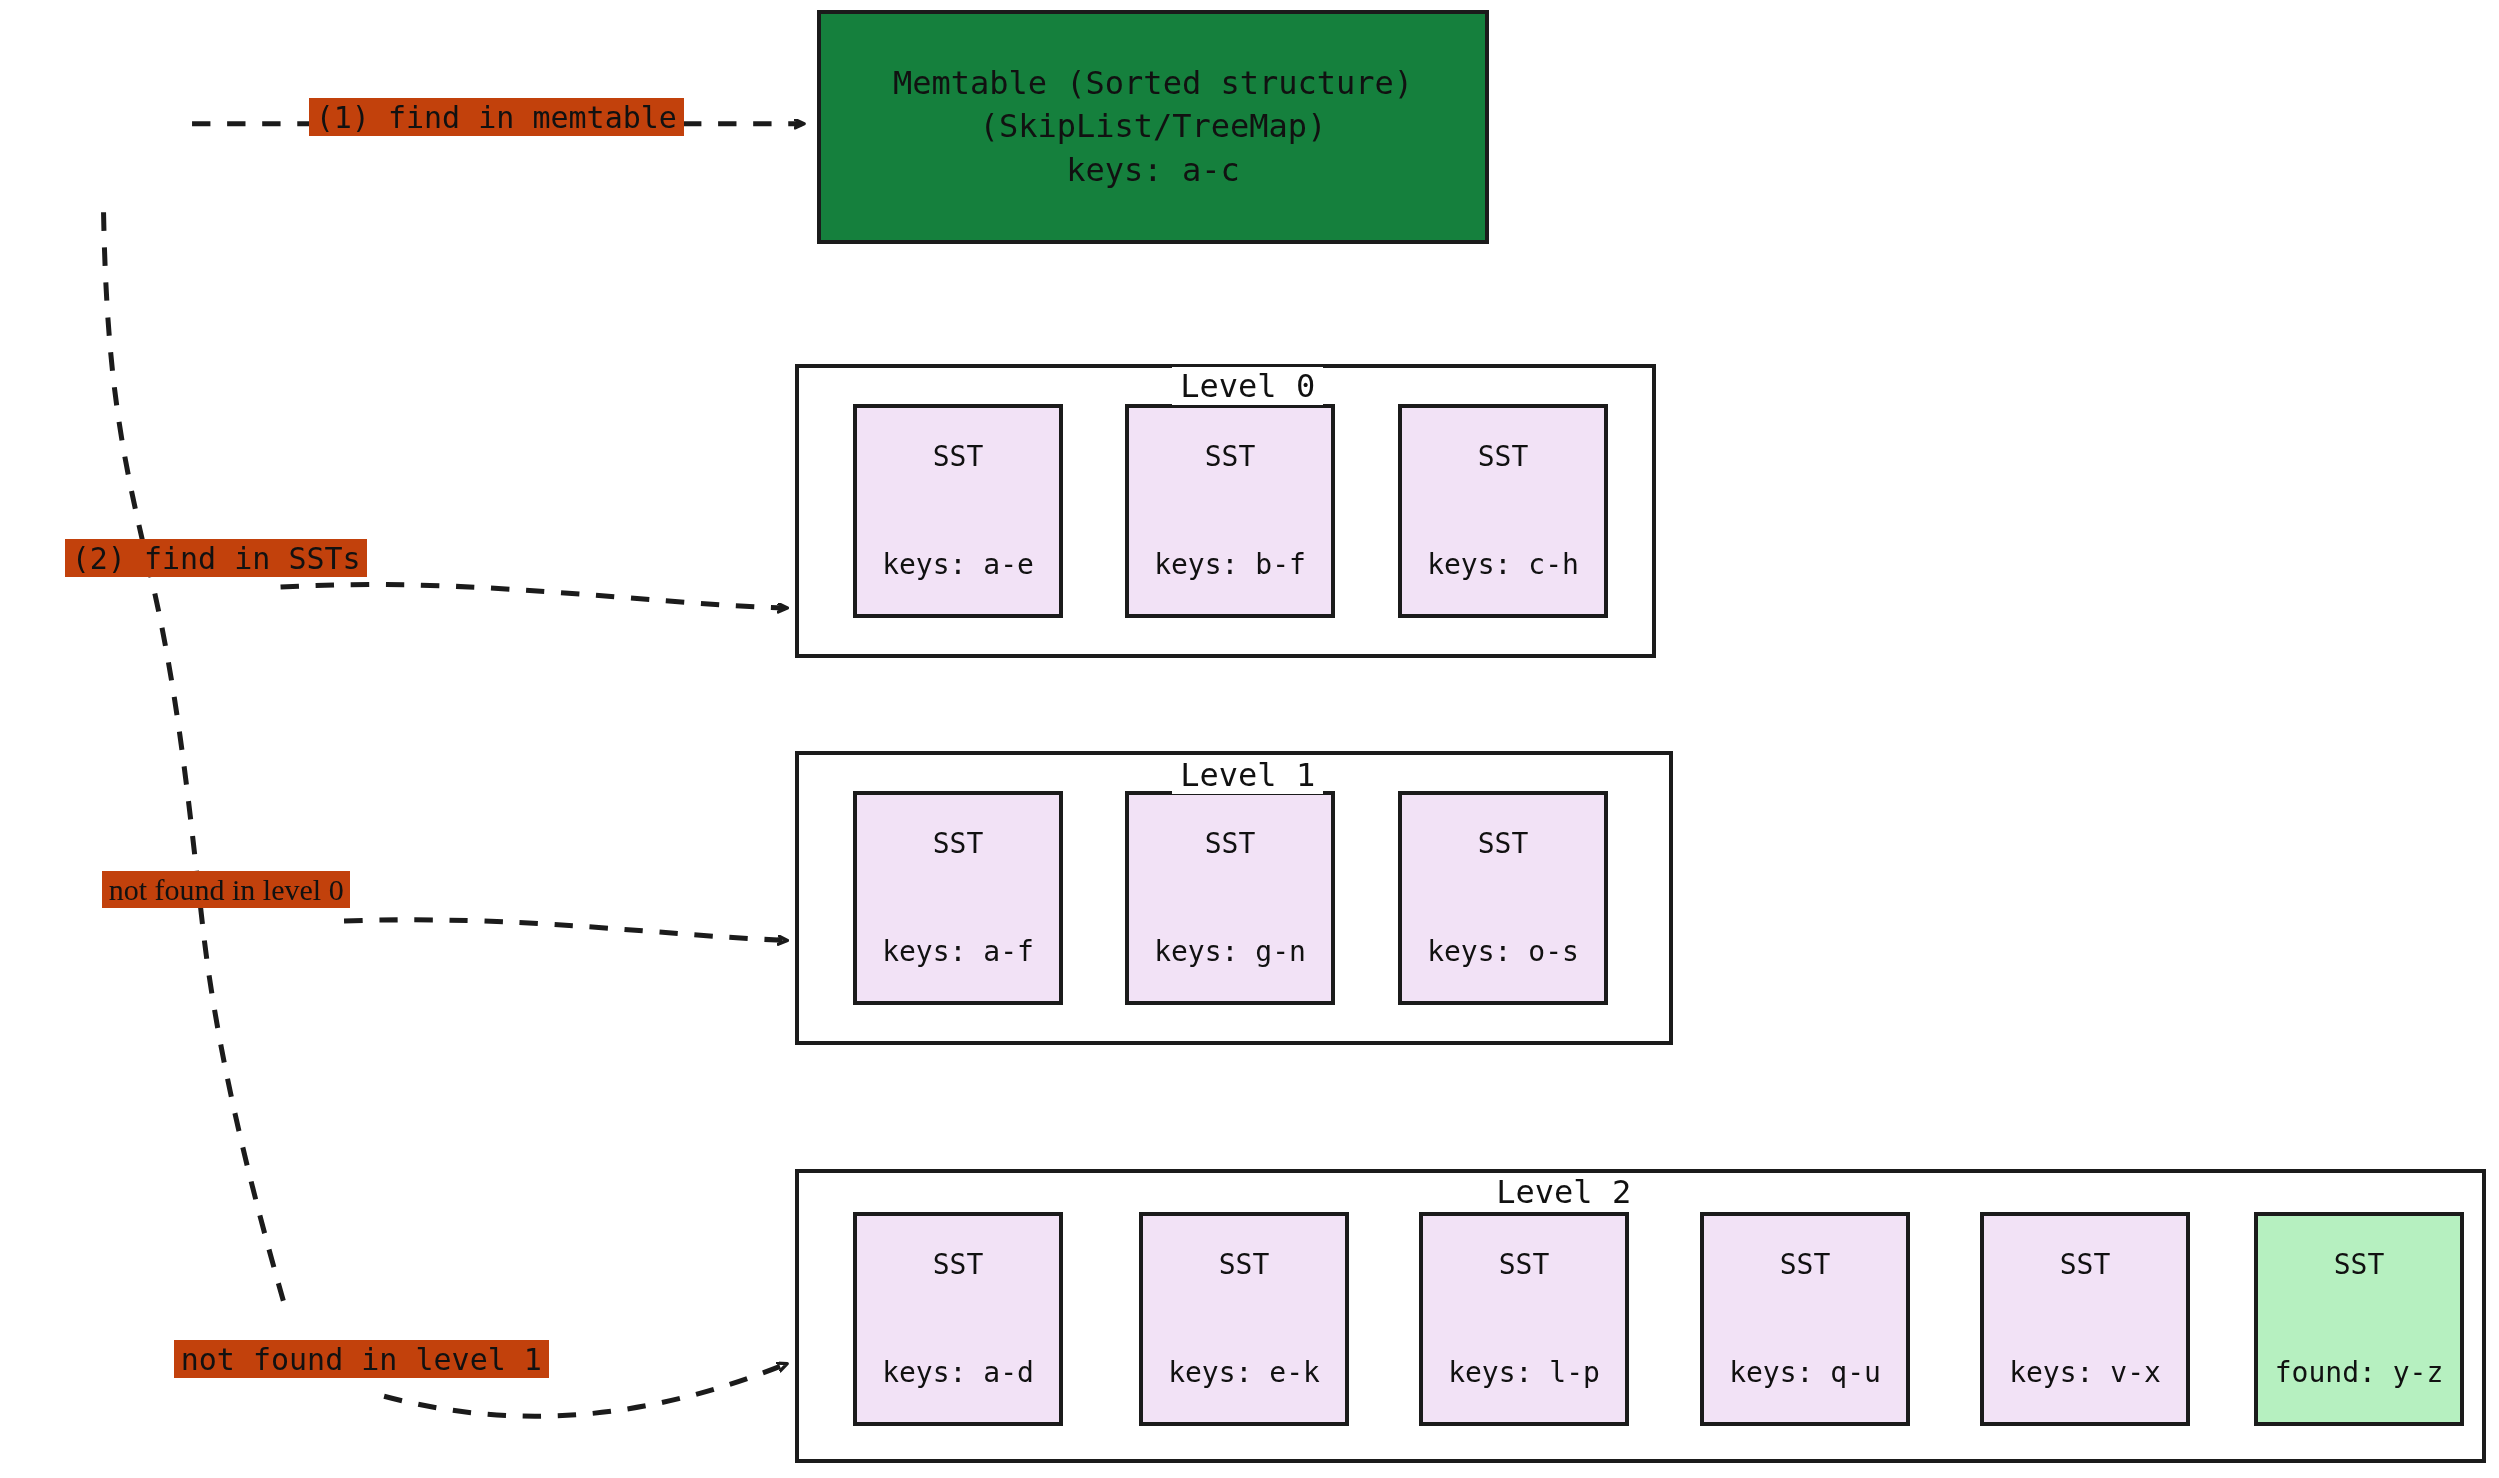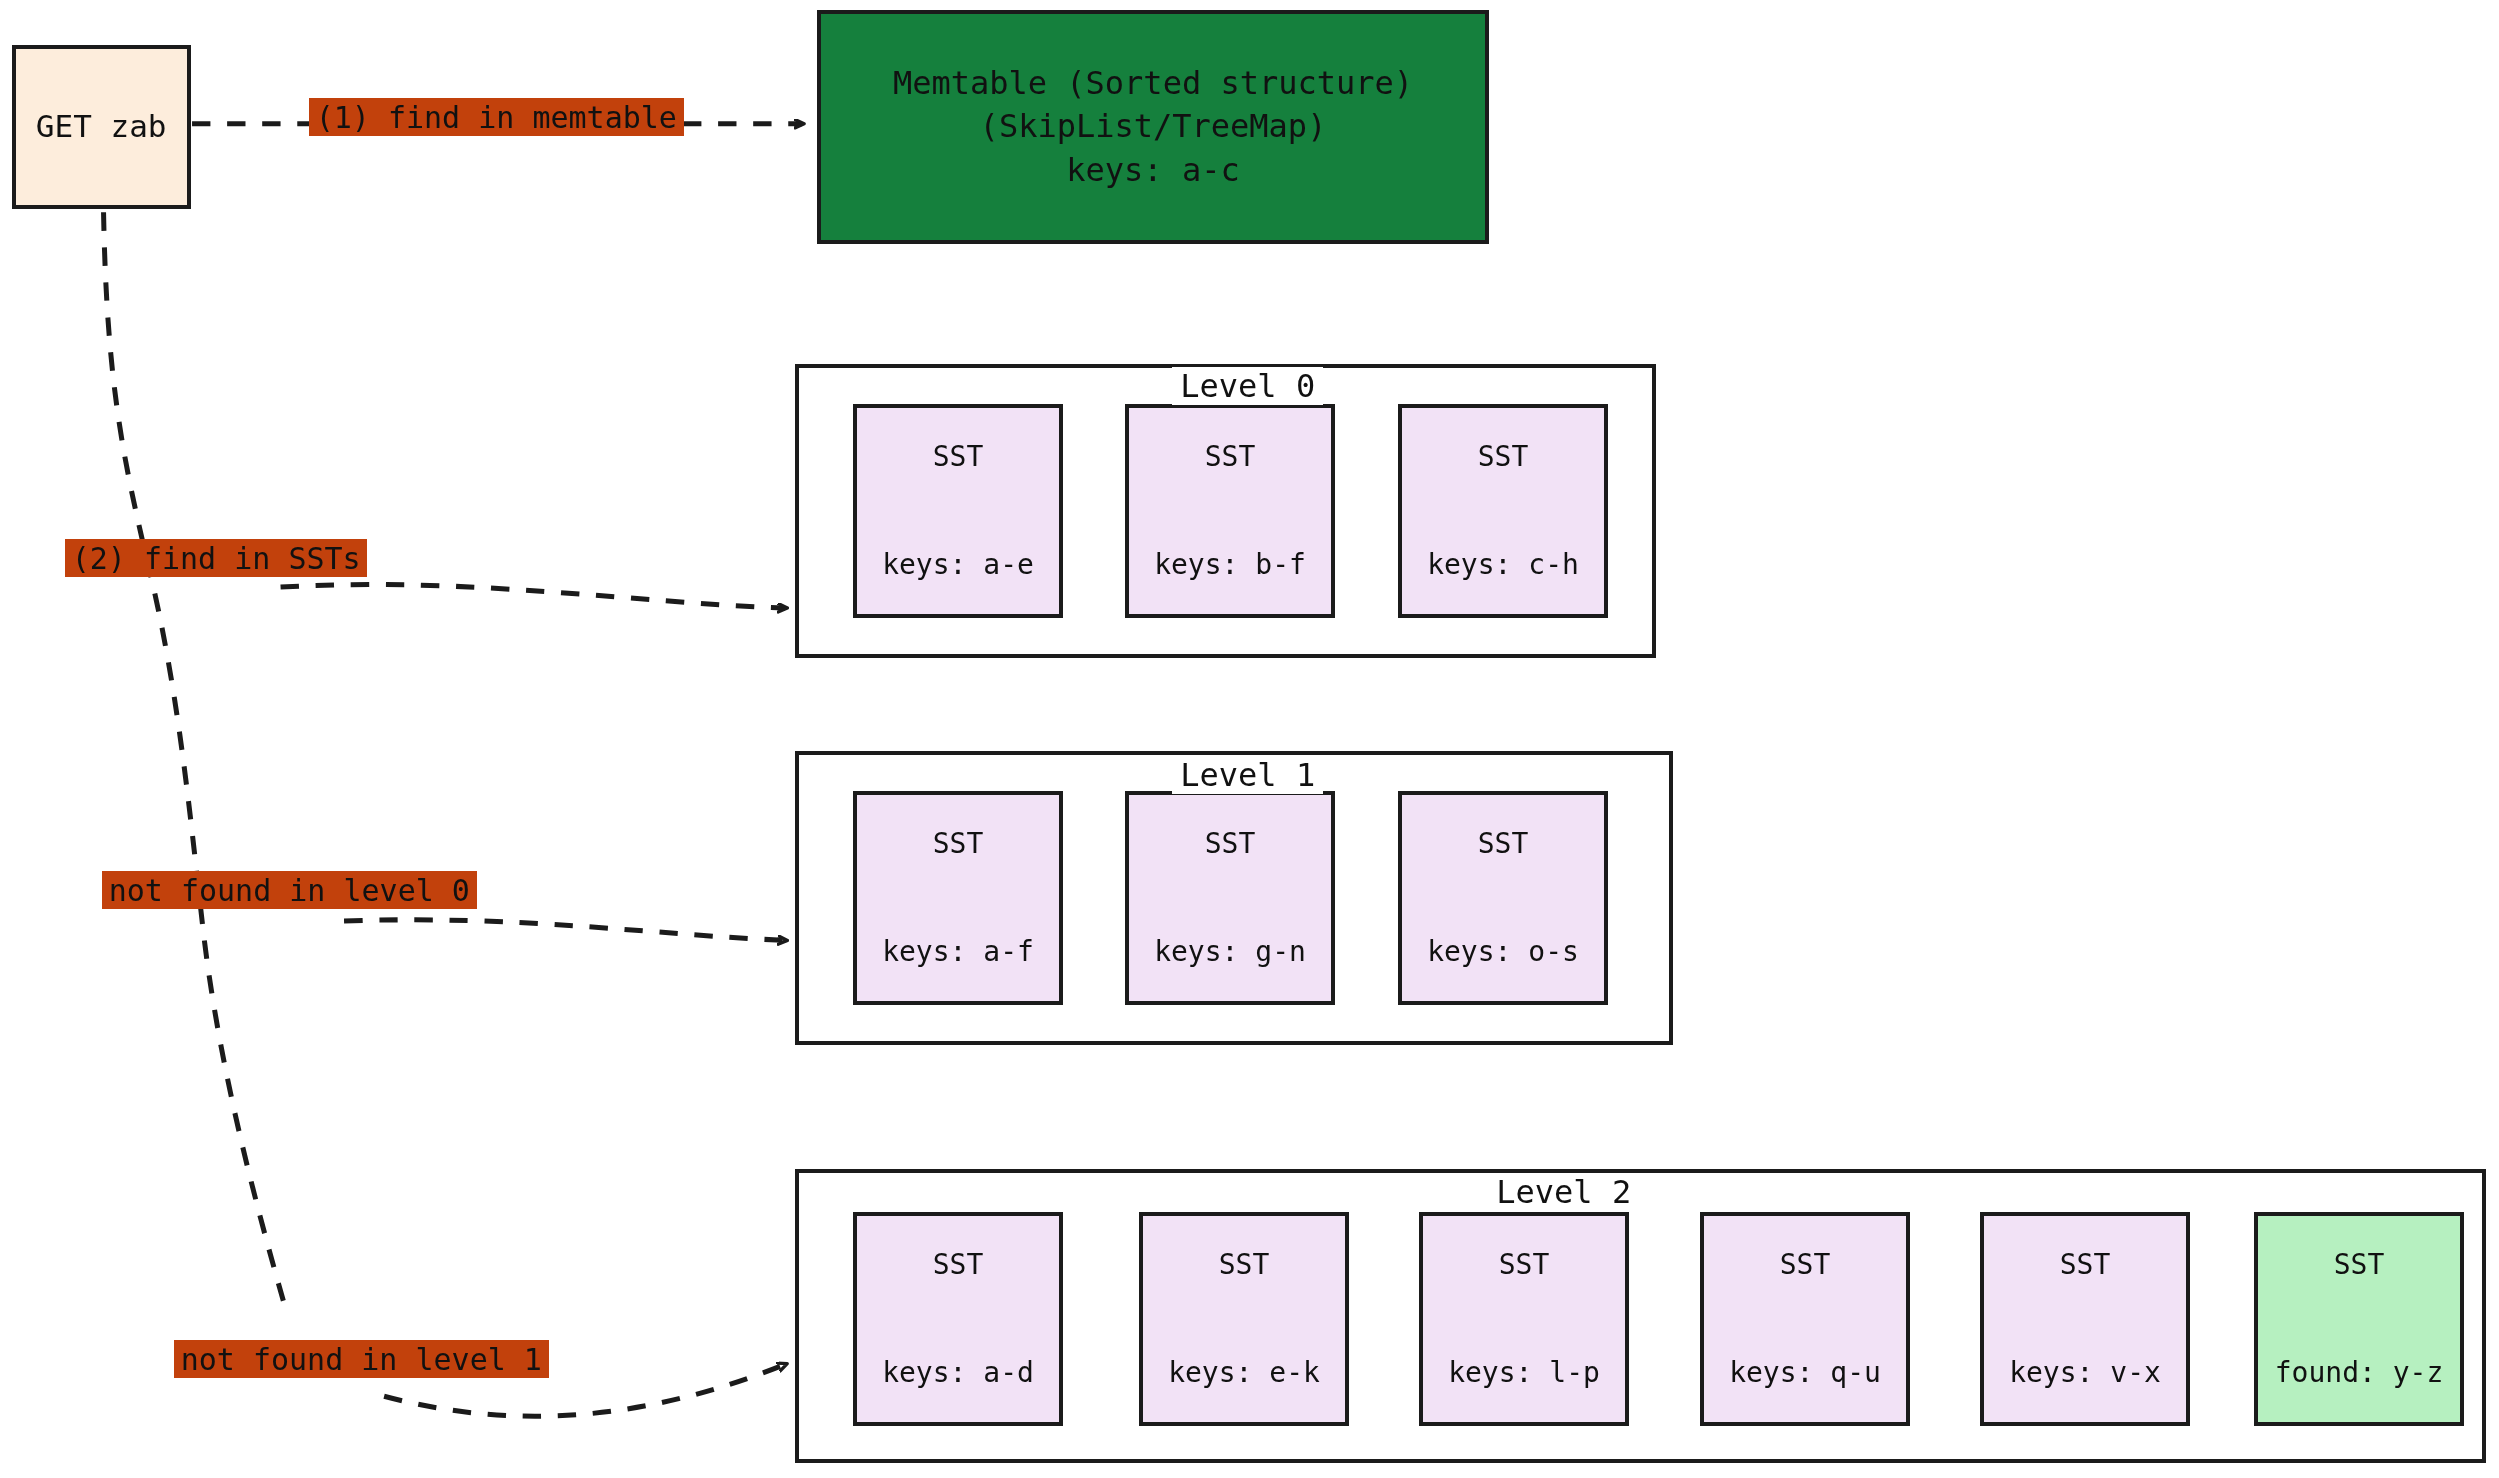--- a/index.html
+++ b/index.html
@@ -117,21 +117,21 @@
     position: absolute;
     font-size: 30px;
     color: #111111;
     white-space: nowrap;
     background: #c2410c;
     padding: 1.7px 6.7px;
     z-index: 4;
   }
   #label-memtable { left: 309px; top: 98px; }
   #label-ssts     { left: 65px;  top: 539px; }
-  #label-l0       { left: 102px; top: 871px; }
+  #label-l0       { left: 102px; top: 871px; font-family: Liberation Serif, serif; }
   #label-l1       { left: 174px; top: 1340px; }
 
   #edges {
     position: absolute;
     left: 0;
     top: 0;
     width: 2500px;
     height: 1479px;
     z-index: 1;
     pointer-events: none;
@@ -155,23 +155,20 @@
              C 215,840 228,980 244,1120
              C 262,1270 300,1420 340,1560" fill="none" stroke="#1b1b1b" stroke-width="6" stroke-dasharray="22,20"></path>
 
     <path d="M336,703 C 560,690 760,722 940,728" fill="none" stroke="#1b1b1b" stroke-width="6" stroke-dasharray="22,20" marker-end="url(#arrowhead)"></path>
 
     <path d="M412,1103 C 620,1095 790,1120 940,1126" fill="none" stroke="#1b1b1b" stroke-width="6" stroke-dasharray="22,20" marker-end="url(#arrowhead)"></path>
 
     <path d="M460,1672 C 640,1720 800,1690 940,1634" fill="none" stroke="#1b1b1b" stroke-width="6" stroke-dasharray="22,20" marker-end="url(#arrowhead)"></path>
   </svg>
 
-  <div class="node" id="get-node">
-    <span class="node-line">GET zab</span>
-  </div>
 
   <div class="node" id="memtable-node">
     <span class="node-line">Memtable (Sorted structure)</span>
     <span class="node-line">(SkipList/TreeMap)</span>
     <span class="node-line">keys: a-c</span>
   </div>
 
   <div class="edge-label" id="label-memtable">(1) find in memtable</div>
   <div class="edge-label" id="label-ssts">(2) find in SSTs</div>
   <div class="edge-label" id="label-l0">not found in level 0</div>

